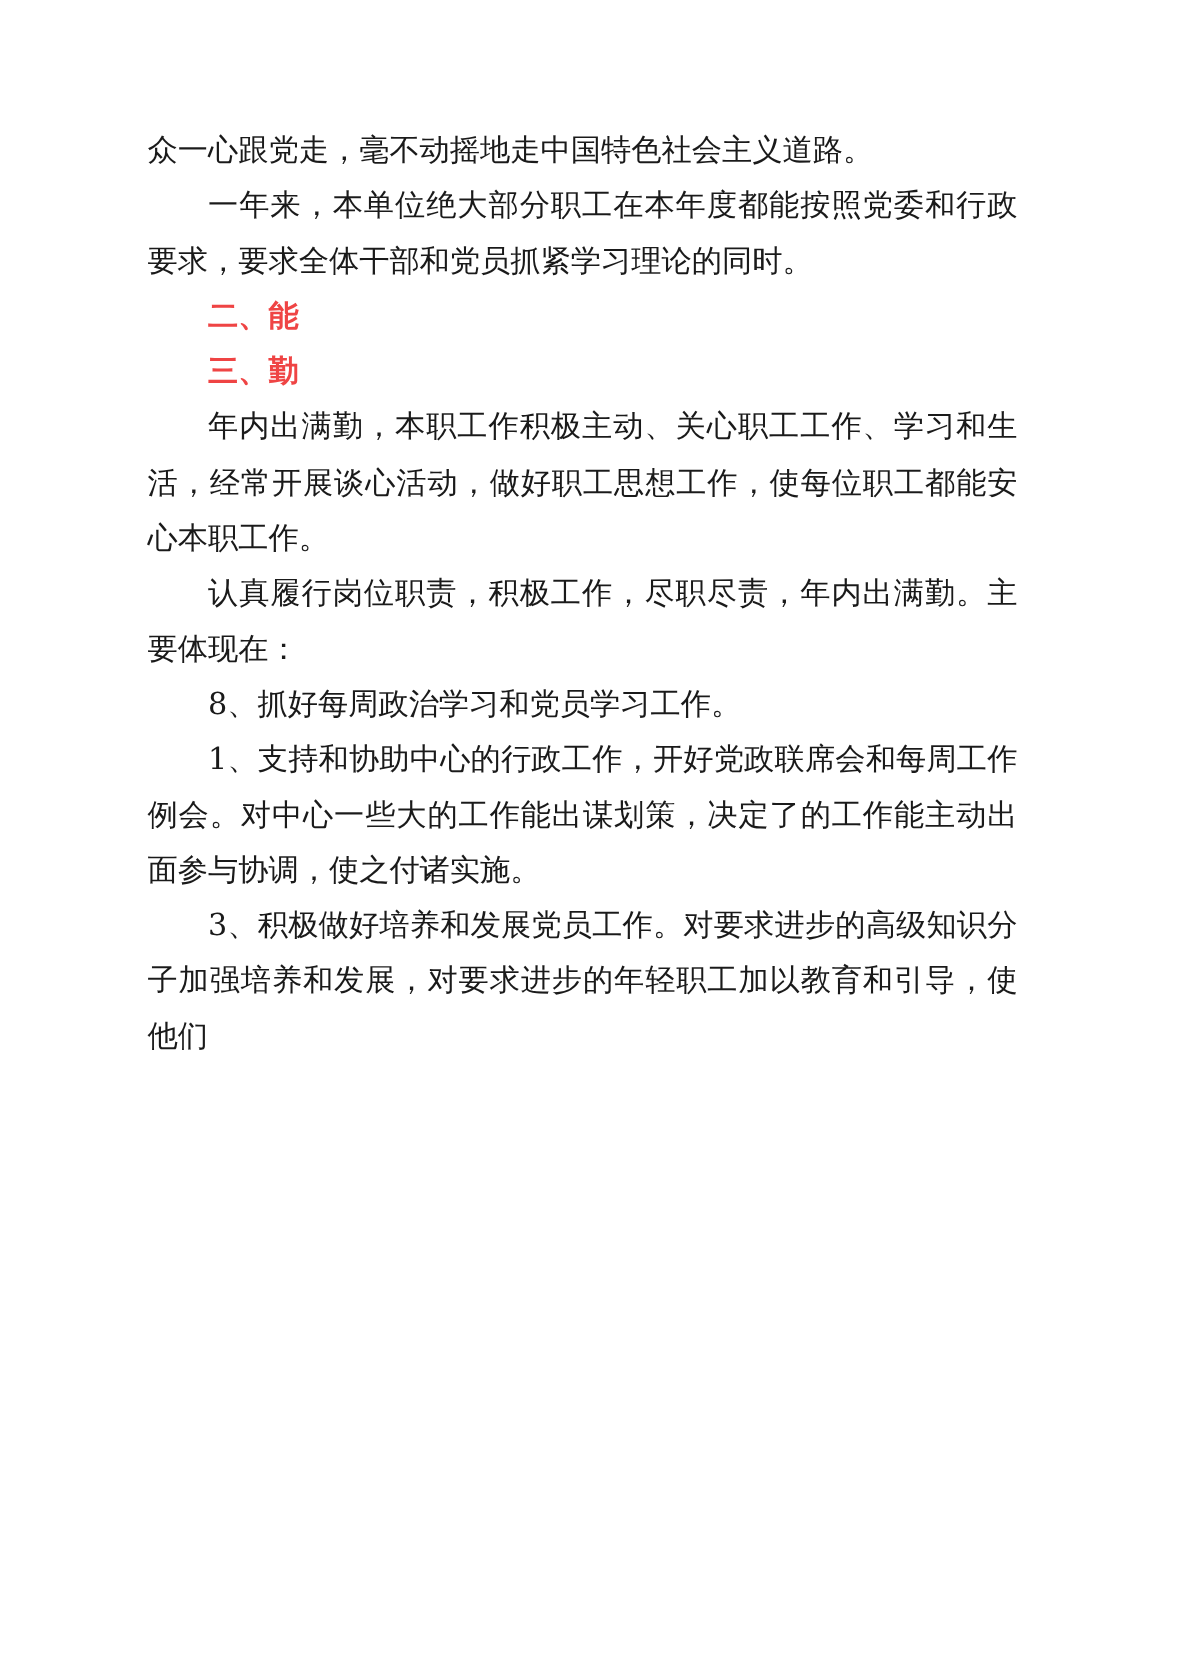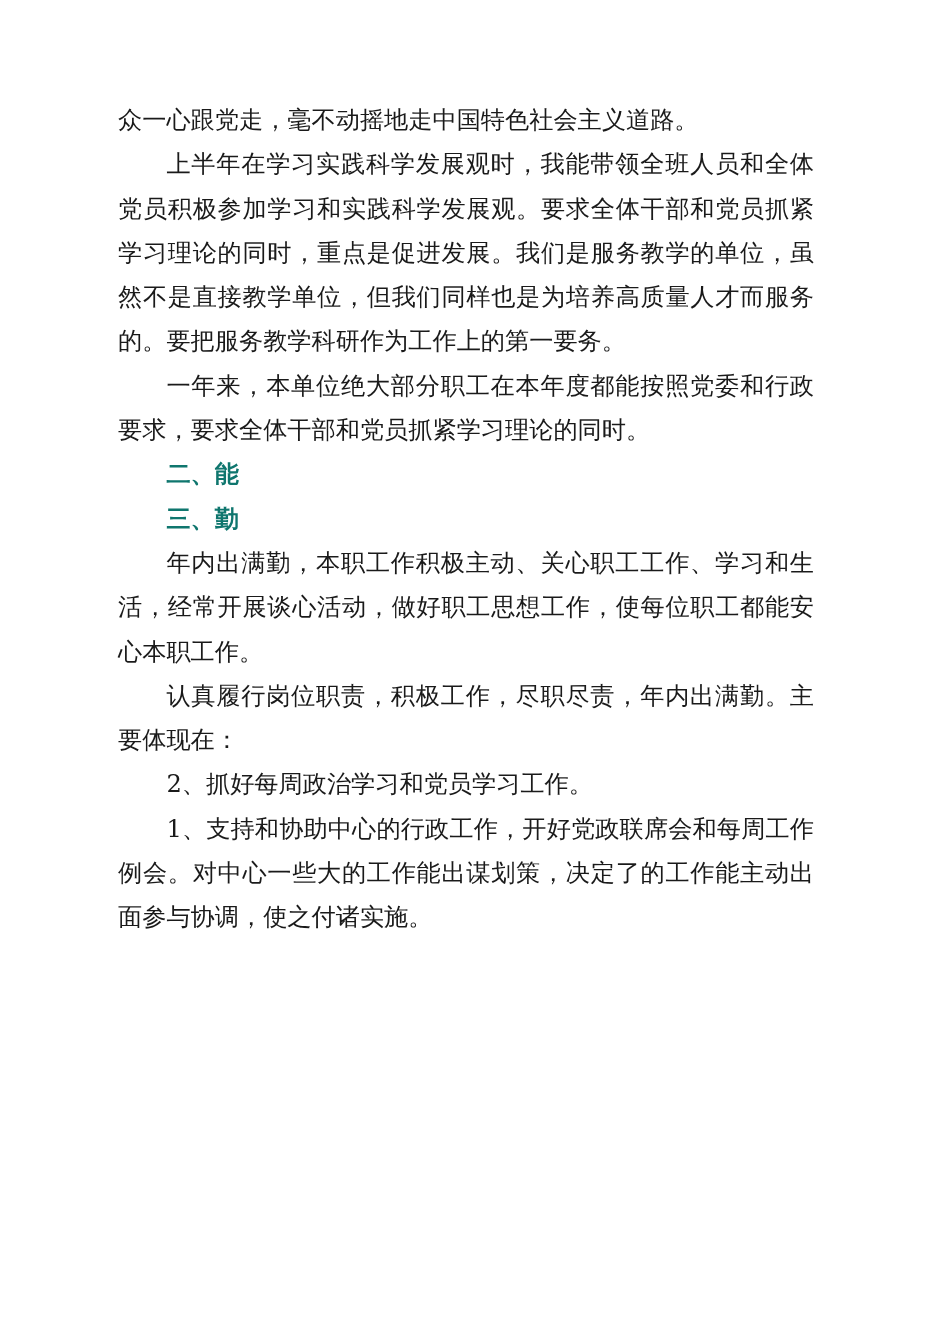--- a/index.html
+++ b/index.html
@@ -45,34 +45,33 @@
   
   .para.indent {
     text-indent: 48.4px;
   }
   .heading {
     font-size: 24.2px;
     line-height: 44.3px;
     text-indent: 48.4px;
     font-weight: bold;
     margin: 0;
-    color: #0f766e;
+    color: #ef4444;
     text-align: left;
   }
 </style>
 </head>
 <body>
 
 <div class="page">
   <div class="doc-body">
 
   <p class="para cont">众一心跟党走，毫不动摇地走中国特色社会主义道路。</p>
-      <p class="para indent">上半年在学习实践科学发展观时，我能带领全班人员和全体党员积极参加学习和实践科学发展观。要求全体干部和党员抓紧学习理论的同时，重点是促进发展。我们是服务教学的单位，虽然不是直接教学单位，但我们同样也是为培养高质量人才而服务的。要把服务教学科研作为工作上的第一要务。</p>
       <p class="para indent">一年来，本单位绝大部分职工在本年度都能按照党委和行政要求，要求全体干部和党员抓紧学习理论的同时。</p>
       <p class="heading">二、能</p>
       <p class="heading">三、勤</p>
       <p class="para indent">年内出满勤，本职工作积极主动、关心职工工作、学习和生活，经常开展谈心活动，做好职工思想工作，使每位职工都能安心本职工作。</p>
       <p class="para indent">认真履行岗位职责，积极工作，尽职尽责，年内出满勤。主要体现在：</p>
-      <p class="para indent">2、抓好每周政治学习和党员学习工作。</p>
+      <p class="para indent">8、抓好每周政治学习和党员学习工作。</p>
       <p class="para indent">1、支持和协助中心的行政工作，开好党政联席会和每周工作例会。对中心一些大的工作能出谋划策，决定了的工作能主动出面参与协调，使之付诸实施。</p>
       <p class="para indent">3、积极做好培养和发展党员工作。对要求进步的高级知识分子加强培养和发展，对要求进步的年轻职工加以教育和引导，使他们</p>
     </div>
 </div>
 
 </body></html>

